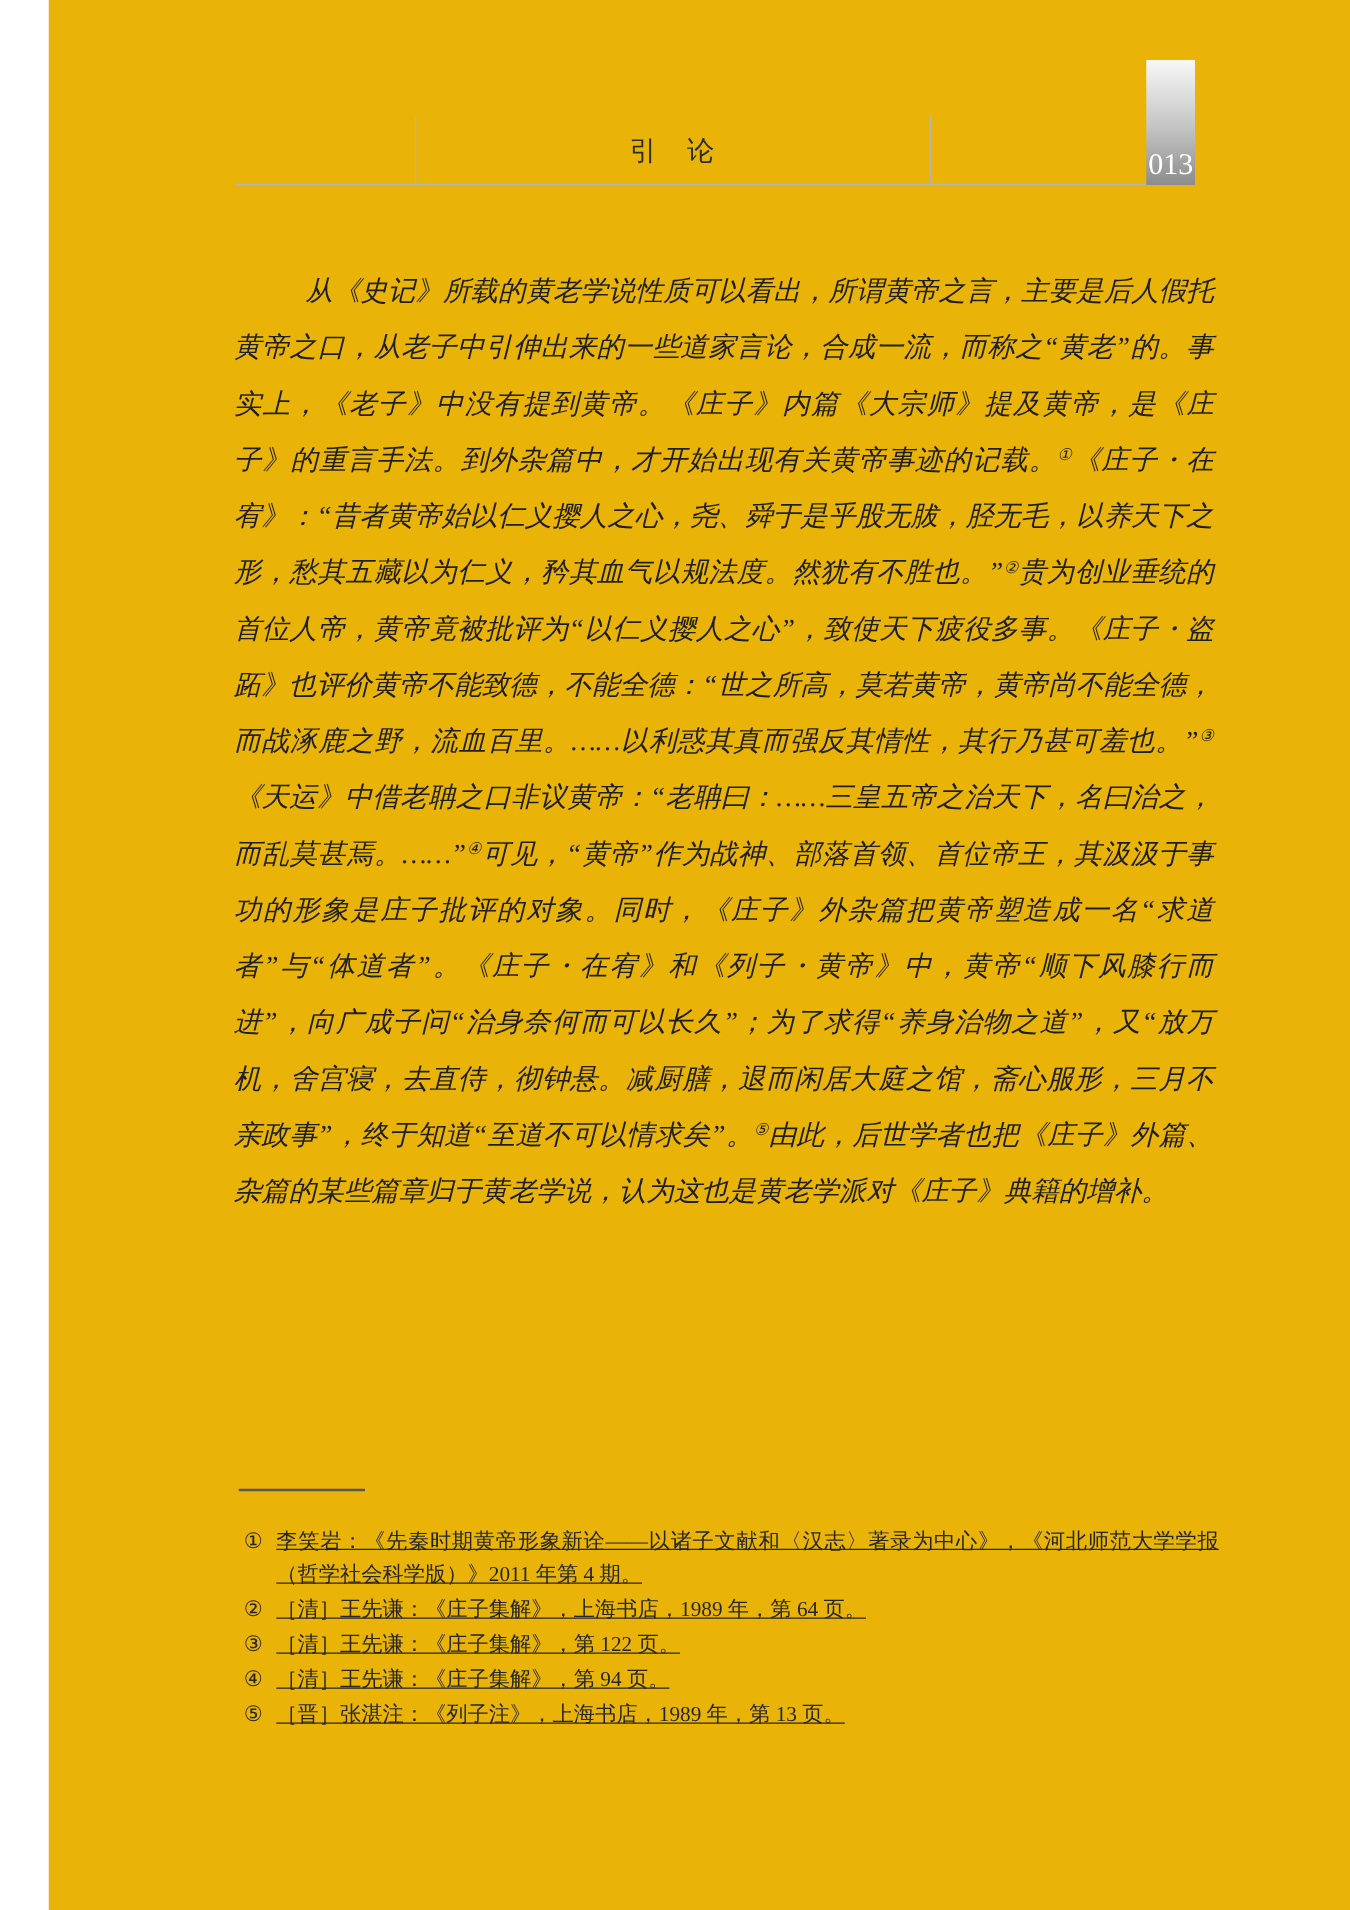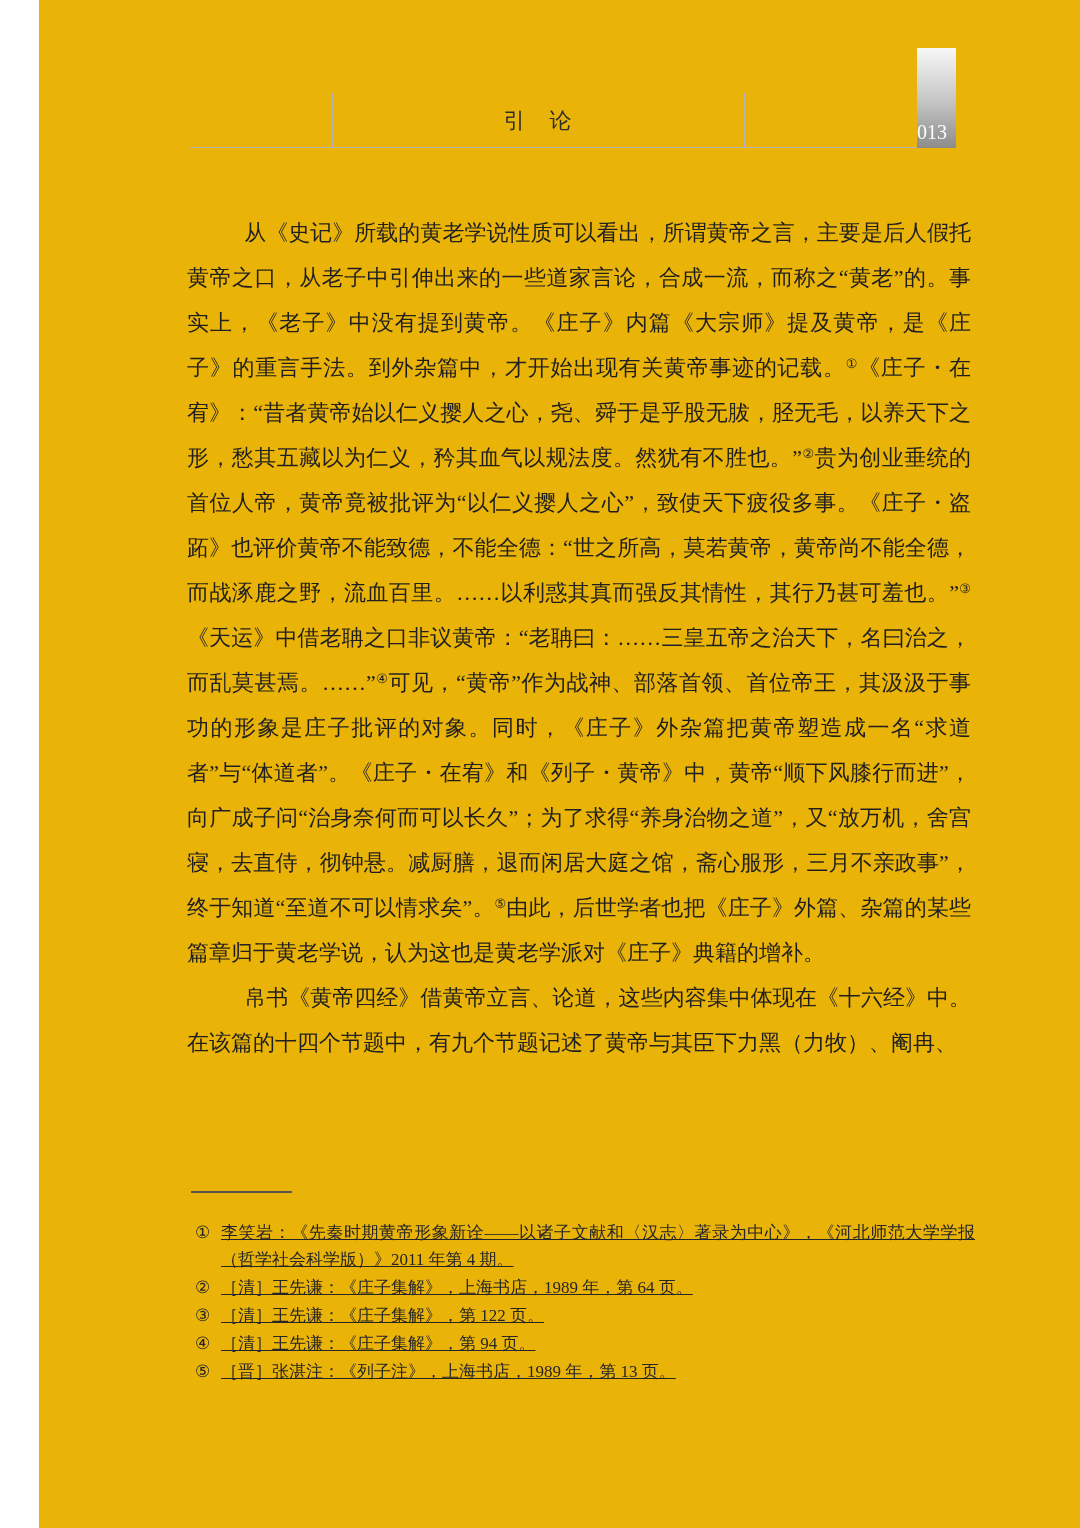--- a/index.html
+++ b/index.html
@@ -25,27 +25,28 @@
     position:absolute; left:293px; top:106px; width:412px;
     text-align:center; font-size:22px; color:#2e2e2e;
     letter-spacing:1px; line-height:30px;
   }
   .page-badge {
     position:absolute; left:878px; top:48px; width:39px; height:100px;
     background:linear-gradient(180deg,#f8f8f8 0%,#c3c3c3 55%,#8c8c8c 100%);
   }
   .page-number {
     position:absolute; left:0; right:0; bottom:5px;
-    text-align:left; font-size:20px; color:#ffffff; line-height:22px;
+    text-align:center; font-size:24px; color:#ffffff; line-height:22px;
   }
   
   .body-text {
     position:absolute; left:148px; top:210px; width:784px;
     font-size:22px; line-height:45px; color:#1f1f1f;
     text-align:justify;
+    font-style:italic;
   }
   .para { margin:0; text-indent:2.6em; }
   .fnref {
     font-size:13px; line-height:0; vertical-align:7px; color:#1f1f1f;
   }
   
   .footnote-sep {
     position:absolute; left:152px; top:1191px;
     width:101px; height:2px; background:#565656;
   }
@@ -65,21 +66,20 @@
   <div class="tick tick-left"></div>
   <div class="tick tick-right"></div>
   <div class="header-title">引　论</div>
   <div class="header-rule"></div>
   <div class="page-badge">
     <div class="page-number">013</div>
   </div>
 
   <div class="body-text">
     <p class="para"><span>从《史记》所载的黄老学说性质可以看出，所谓黄帝之言，主要是后人假托黄帝之口，从老子中引伸出来的一些道家言论，合成一流，而称之“黄老”的。事实上，《老子》中没有提到黄帝。《庄子》内篇《大宗师》提及黄帝，是《庄子》的重言手法。到外杂篇中，才开始出现有关黄帝事迹的记载。</span><sup class="fnref">①</sup><span>《庄子・在宥》：“昔者黄帝始以仁义撄人之心，尧、舜于是乎股无胈，胫无毛，以养天下之形，愁其五藏以为仁义，矜其血气以规法度。然犹有不胜也。”</span><sup class="fnref">②</sup><span>贵为创业垂统的首位人帝，黄帝竟被批评为“以仁义撄人之心”，致使天下疲役多事。《庄子・盗跖》也评价黄帝不能致德，不能全德：“世之所高，莫若黄帝，黄帝尚不能全德，而战涿鹿之野，流血百里。……以利惑其真而强反其情性，其行乃甚可羞也。”</span><sup class="fnref">③</sup><span>《天运》中借老聃之口非议黄帝：“老聃曰：……三皇五帝之治天下，名曰治之，而乱莫甚焉。……”</span><sup class="fnref">④</sup><span>可见，“黄帝”作为战神、部落首领、首位帝王，其汲汲于事功的形象是庄子批评的对象。同时，《庄子》外杂篇把黄帝塑造成一名“求道者”与“体道者”。《庄子・在宥》和《列子・黄帝》中，黄帝“顺下风膝行而进”，向广成子问“治身奈何而可以长久”；为了求得“养身治物之道”，又“放万机，舍宫寝，去直侍，彻钟悬。减厨膳，退而闲居大庭之馆，斋心服形，三月不亲政事”，终于知道“至道不可以情求矣”。</span><sup class="fnref">⑤</sup><span>由此，后世学者也把《庄子》外篇、杂篇的某些篇章归于黄老学说，认为这也是黄老学派对《庄子》典籍的增补。</span></p>
-    <p class="para"><span>帛书《黄帝四经》借黄帝立言、论道，这些内容集中体现在《十六经》中。在该篇的十四个节题中，有九个节题记述了黄帝与其臣下力黑（力牧）、阉冉、</span></p>
   </div>
 
   <div class="footnote-sep"></div>
   <div class="footnotes">
     <div class="fn-item">
       <span class="fn-num">①</span>
       <span class="fn-text">李笑岩：《先秦时期黄帝形象新诠——以诸子文献和〈汉志〉著录为中心》，《河北师范大学学报（哲学社会科学版）》2011 年第 4 期。</span>
     </div>
     <div class="fn-item">
       <span class="fn-num">②</span>

